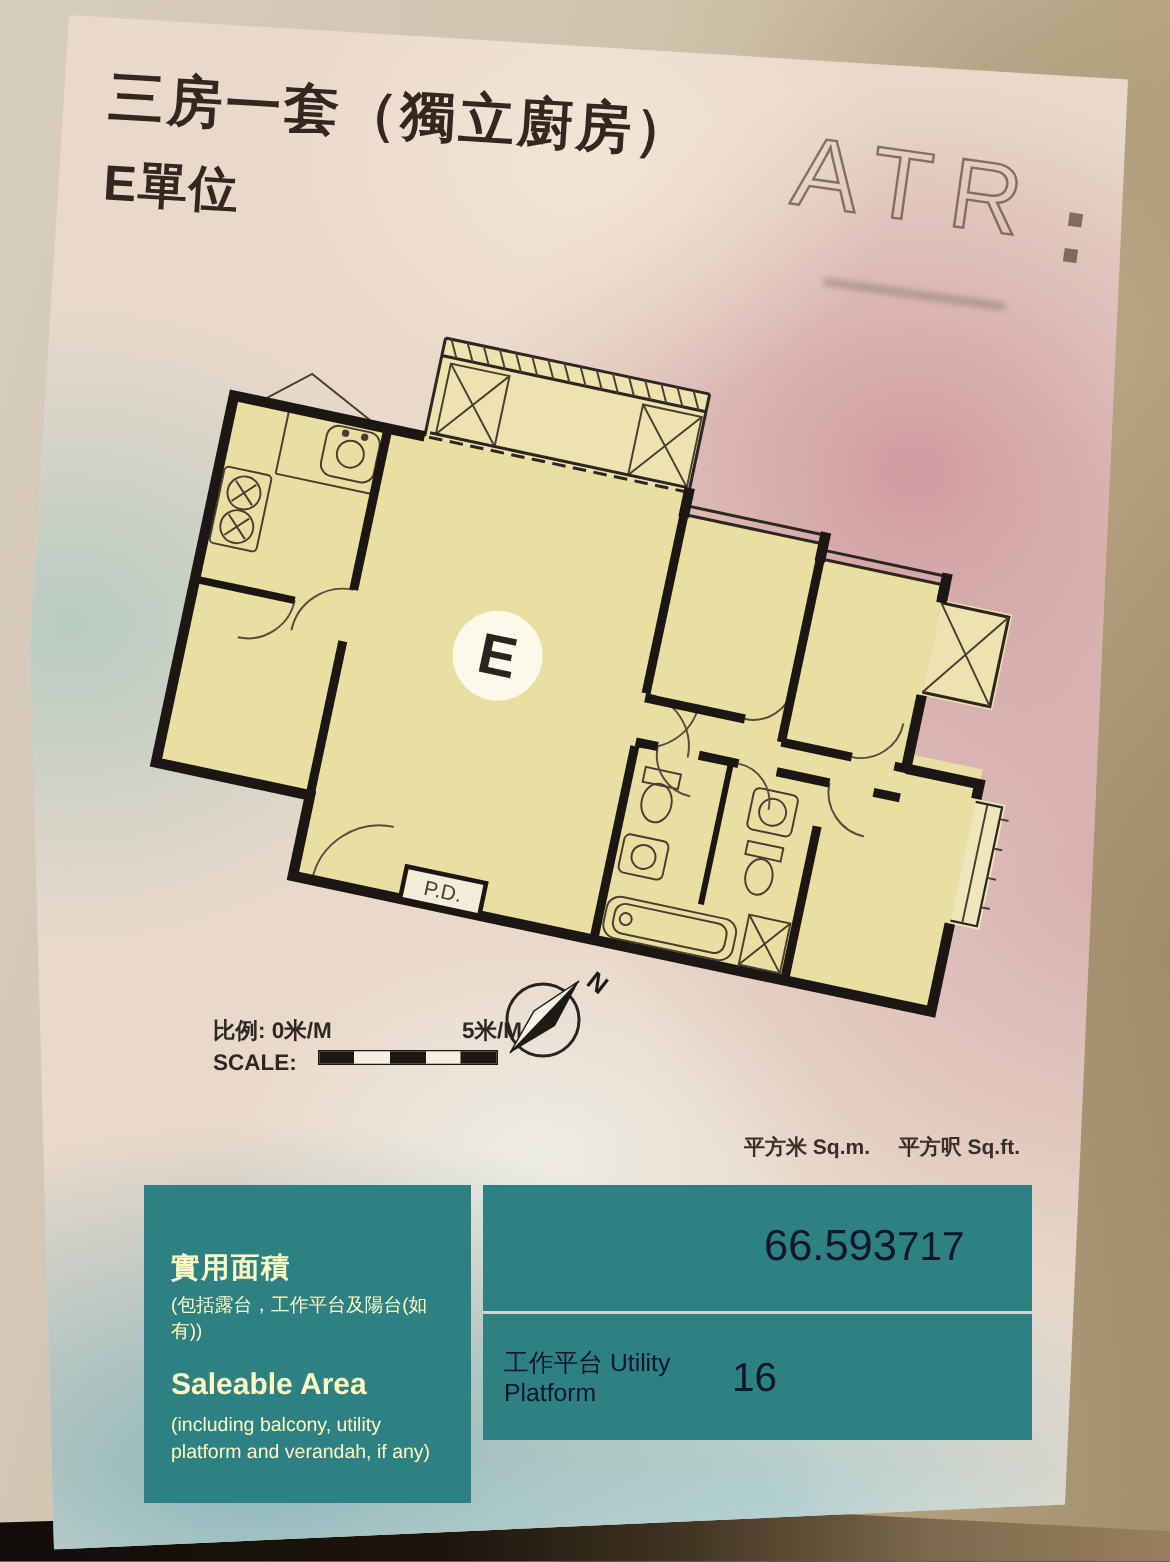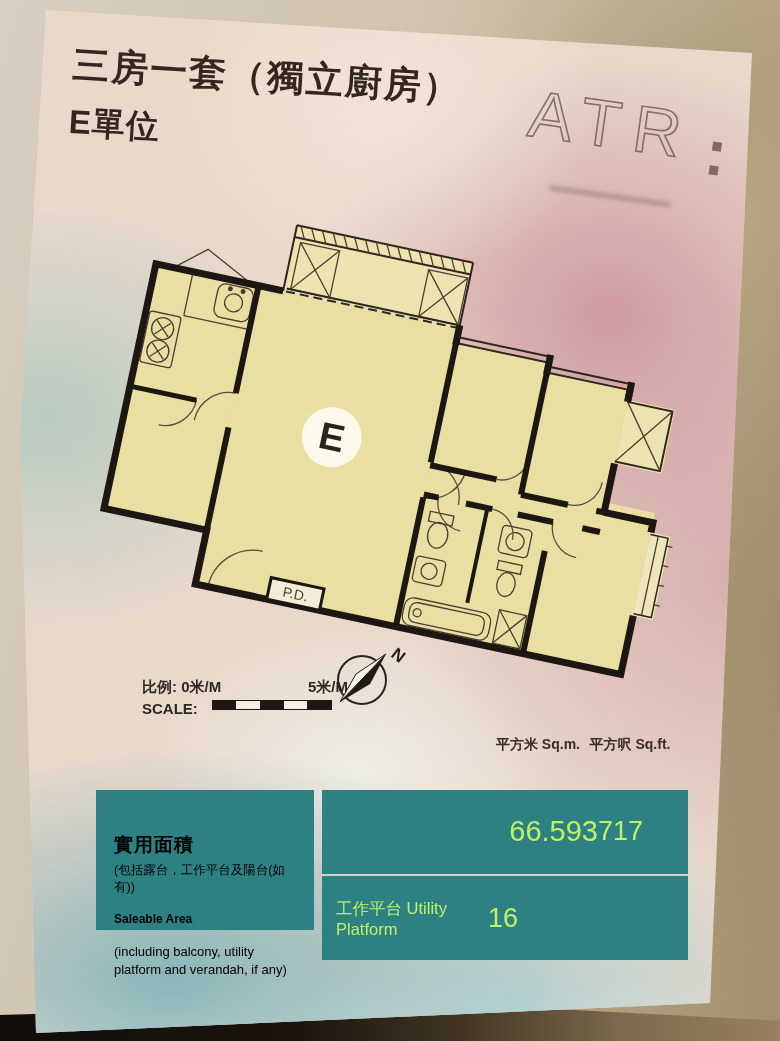--- a/index.html
+++ b/index.html
@@ -45,34 +45,34 @@
   .plan{position:absolute;left:88px;top:212px;width:600px;height:480px;}
   
   .scalebox{position:absolute;left:142px;top:678px;width:206px;color:#2e2822;font-size:15px;font-weight:700;}
   .scalebox .r1{display:flex;justify-content:space-between;}
   .scalebox .r2{display:flex;margin-top:3px;}
   .scalebox .bar{margin-left:14px;display:flex;border:1.5px solid #1d1813;height:8px;width:118px;}
   .scalebox .bar i{flex:1;} .scalebox .bar i:nth-child(odd){background:#1d1813;}
   .scalebox .bar i:nth-child(even){background:#f4efe2;}
   .compass{position:absolute;left:328px;top:636px;}
   
-  .tbl-headers{position:absolute;left:430px;top:736px;width:250px;display:flex;
+  .tbl-headers{position:absolute;left:430px;top:756px;width:250px;display:flex;
       color:#3a2e26;font-size:14px;font-weight:700;}
   .tbl-headers .h1{width:150px;text-align:right;}
-  .tbl-headers .h2{width:100px;text-align:center;}
+  .tbl-headers .h2{width:100px;text-align:right;}
   .area-table{position:absolute;left:96px;top:790px;width:592px;display:flex;}
-  .cell-left{width:218px;height:140px;background:#2e8183;color:#000000;
+  .cell-left{width:218px;height:212px;background:#2e8183;color:#fef9c3;
       padding:42px 16px 0 18px;box-sizing:border-box;}
   .cell-left .zh-t{font-size:19px;font-weight:700;letter-spacing:1px;}
   .cell-left .zh-n{font-size:12.5px;margin-top:4px;}
-  .cell-left .en-t{font-size:12px;font-weight:700;margin-top:16px;}
-  .cell-left .en-n{font-size:13px;margin-top:17px;line-height:1.35;}
+  .cell-left .en-t{font-size:20px;font-weight:700;margin-top:16px;}
+  .cell-left .en-n{font-size:13px;margin-top:6px;line-height:1.35;}
   .block-right{margin-left:8px;width:366px;height:170px;display:flex;flex-direction:column;
       background:#cfd6cc;gap:2.5px;}
-  .row{flex:1;background:#2e8183;display:flex;align-items:center;color:#bef264;}
+  .row{flex:1;background:#2e8183;display:flex;align-items:center;color:#0f172a;}
   .row .lab{width:152px;padding-left:14px;font-size:16.5px;}
   .row .vm{width:110px;text-align:right;font-size:29px;font-weight:400;}
   .row .vf{width:76px;text-align:left;font-size:27px;font-weight:400;padding-right:10px;}
 </style>
 </head>
 <body>
 
 <div id="stage">
   <div class="wall"></div>
   <div class="floor-shadow"></div>

